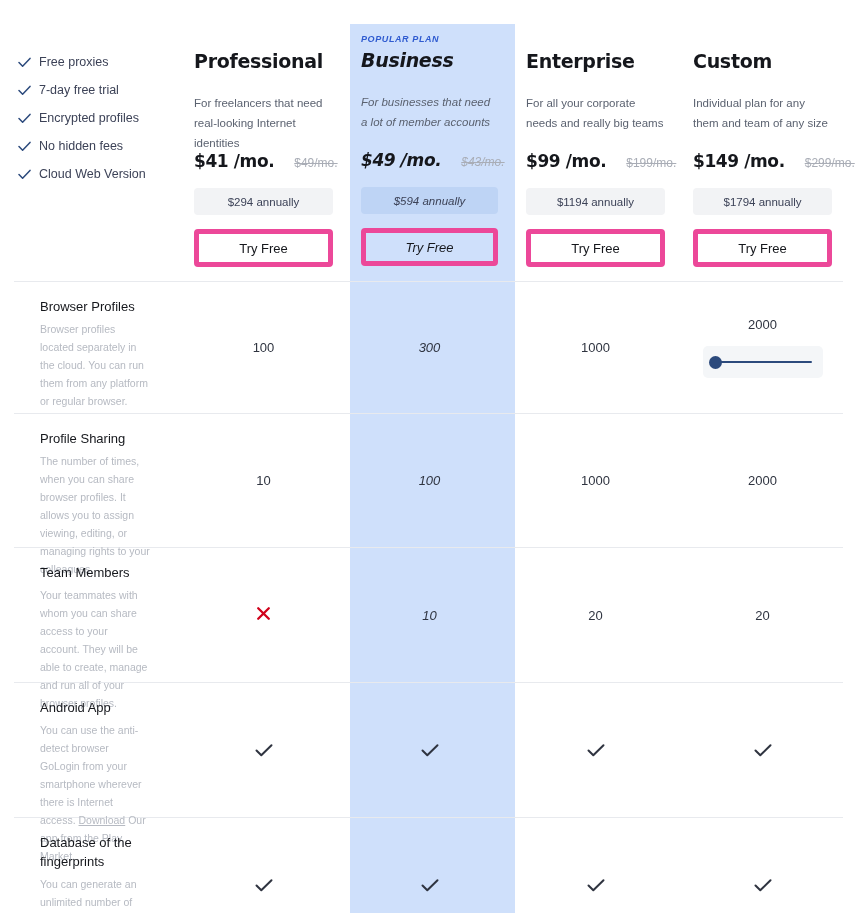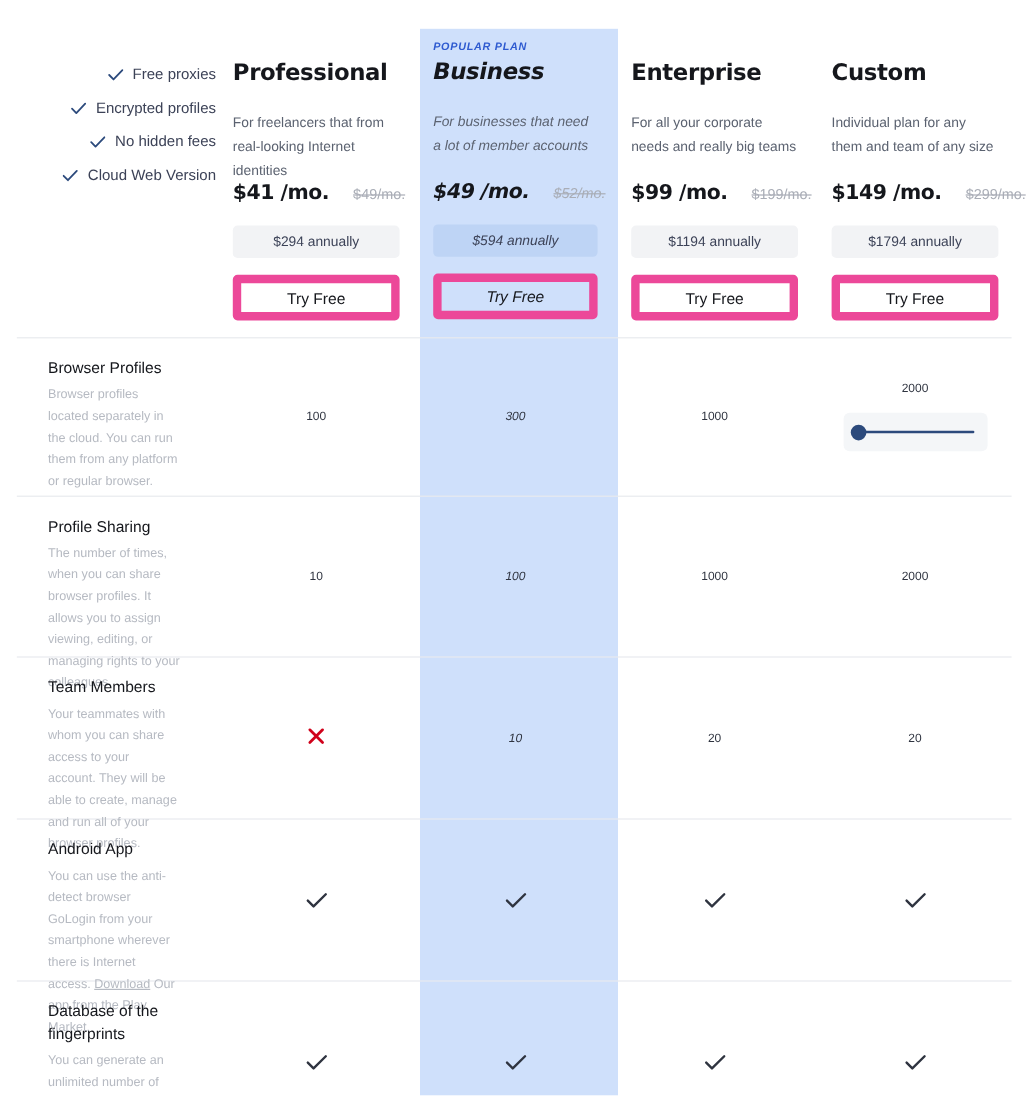--- a/index.html
+++ b/index.html
@@ -47,21 +47,20 @@
   .perks {
     padding-left: 18px;
     padding-top: 24px;
   }
   .perk {
     display: flex;
     align-items: center;
     height: 28px;
     font-size: 12.5px;
     color: #3c4257;
-    justify-content: flex-end;
   }
   .perk-check {
     width: 16px;
     flex: 0 0 16px;
     color: #2c4a7c;
     font-size: 13px;
     line-height: 1;
     display: inline-block;
   }
   .perk-check svg { display: block; }
@@ -125,21 +124,21 @@
     align-items: center;
     justify-content: center;
     font-size: 11.5px;
     color: #3c4257;
     margin-bottom: 14px;
   }
   .annual-chip.business { background: #bed4f5; }
 
   .try-btn {
     height: 38px;
-    border: 7px solid #ec4899;
+    border: 5px solid #ec4899;
     border-radius: 4px;
     background: transparent;
     display: flex;
     align-items: center;
     justify-content: center;
     font-size: 13px;
     color: #15171c;
     cursor: pointer;
     font-family: "Liberation Sans", sans-serif;
     width: 100%;
@@ -171,21 +170,21 @@
   .feature-desc a {
     color: #b6bac2;
     text-decoration: underline;
   }
 
   .value-cell {
     display: flex;
     flex-direction: column;
     align-items: center;
     justify-content: center;
-    font-size: 10px;
+    font-size: 13px;
     color: #2f3440;
     padding: 10px 8px;
   }
 
   .cross-mark {
     color: #d0021b;
     font-size: 17px;
     font-weight: bold;
     line-height: 1;
   }
@@ -246,20 +245,28 @@
               </svg>
           </span>
           <span class="perk-label">Free proxies</span>
         </div>
         <div class="perk">
           <span class="perk-check">
             <svg width="13" height="11" viewBox="0 0 13 11">
                 <path d="M1 5.5L4.6 9.2L12 1.4" stroke="#2c4a7c" stroke-width="1.5" fill="none" stroke-linecap="round" stroke-linejoin="round"></path>
               </svg>
           </span>
+          <span class="perk-label">7-day free trial</span>
+        </div>
+        <div class="perk">
+          <span class="perk-check">
+            <svg width="13" height="11" viewBox="0 0 13 11">
+                <path d="M1 5.5L4.6 9.2L12 1.4" stroke="#2c4a7c" stroke-width="1.5" fill="none" stroke-linecap="round" stroke-linejoin="round"></path>
+              </svg>
+          </span>
           <span class="perk-label">Encrypted profiles</span>
         </div>
         <div class="perk">
           <span class="perk-check">
             <svg width="13" height="11" viewBox="0 0 13 11">
                 <path d="M1 5.5L4.6 9.2L12 1.4" stroke="#2c4a7c" stroke-width="1.5" fill="none" stroke-linecap="round" stroke-linejoin="round"></path>
               </svg>
           </span>
           <span class="perk-label">No hidden fees</span>
         </div>
@@ -268,34 +275,34 @@
             <svg width="13" height="11" viewBox="0 0 13 11">
                 <path d="M1 5.5L4.6 9.2L12 1.4" stroke="#2c4a7c" stroke-width="1.5" fill="none" stroke-linecap="round" stroke-linejoin="round"></path>
               </svg>
           </span>
           <span class="perk-label">Cloud Web Version</span>
         </div>
       </div>
 
       <div class="col-plan plan-card plain">
         <div class="plan-title">Professional</div>
-        <div class="plan-desc">For freelancers that from real-looking Internet identities</div>
+        <div class="plan-desc">For freelancers that need real-looking Internet identities</div>
         <div class="price-line">
           <span class="price-now">$41 /mo.</span><span class="price-old">$49/mo.</span>
         </div>
         <div class="annual-chip">$294 annually</div>
         <div class="try-btn">Try Free</div>
       </div>
 
       <div class="col-plan business plan-card business">
         <div class="popular-tag">POPULAR PLAN</div>
         <div class="plan-title">Business</div>
         <div class="plan-desc">For businesses that need a lot of member accounts</div>
         <div class="price-line">
-          <span class="price-now">$49 /mo.</span><span class="price-old">$52/mo.</span>
+          <span class="price-now">$49 /mo.</span><span class="price-old">$43/mo.</span>
         </div>
         <div class="annual-chip business">$594 annually</div>
         <div class="try-btn">Try Free</div>
       </div>
 
       <div class="col-plan plan-card plain">
         <div class="plan-title">Enterprise</div>
         <div class="plan-desc">For all your corporate needs and really big teams</div>
         <div class="price-line">
           <span class="price-now">$99 /mo.</span><span class="price-old">$199/mo.</span>

